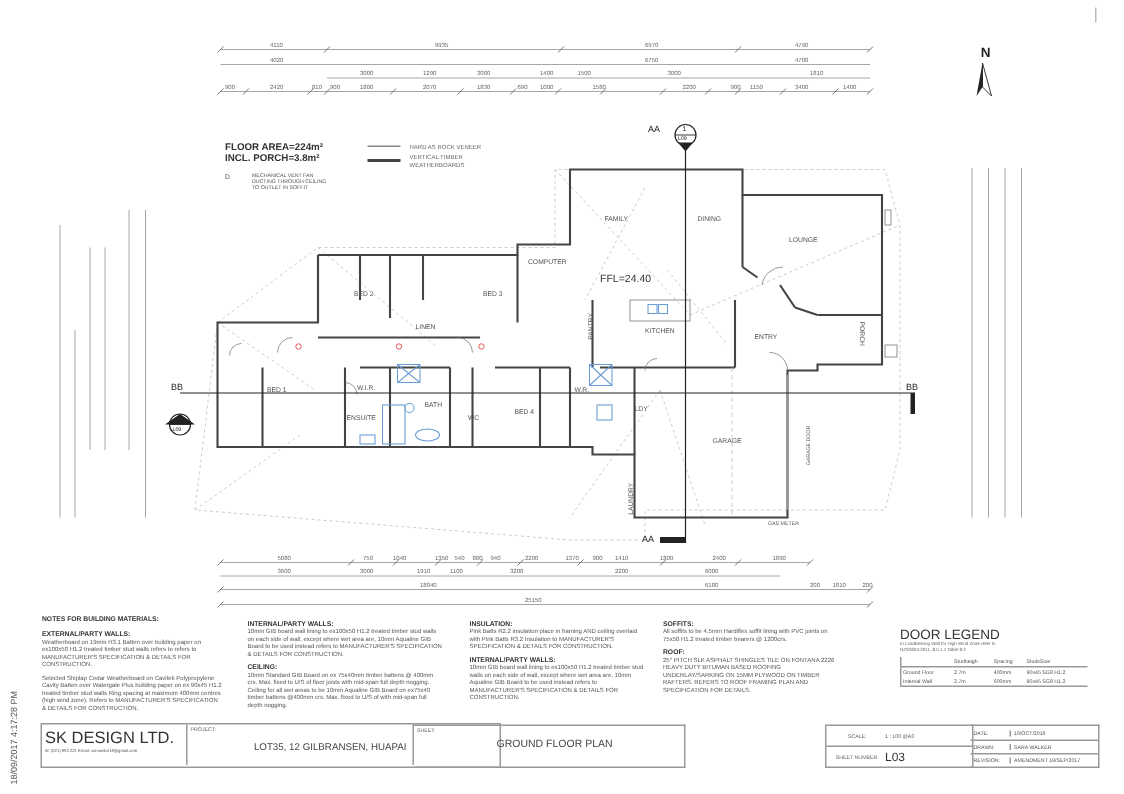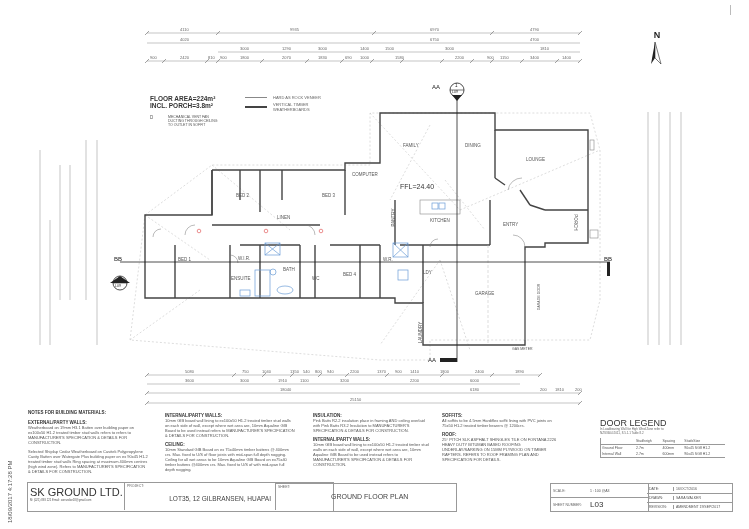--- a/index.html
+++ b/index.html
@@ -350,32 +350,32 @@
       <td>2.7m</td>
       <td>600mm</td>
       <td>90x45 SG8 H1.2</td>
     </tr>
   </tbody>
     </table>
 </div>
 
 <div class="tb" style="left:27px;top:482px;width:305px;height:28px;border-color:#999;"></div>
 <div class="abs" style="left:28px;top:483px;width:96px;height:27px;border-right:1px solid #999;">
-  <div style="font-size:11px;color:#333;padding:3px 0 0 2px;">SK GROUND LTD.</div>
+  <div style="font-size:11px;color:#333;padding:3px 0 0 2px;">SK DESIGN LTD.</div>
   <div style="font-size:2.8px;color:#555;padding-left:2px;white-space:nowrap;">M: (021) 893 221    Email: sonsedior18@gmail.com</div>
 </div>
 <div class="abs" style="left:125px;top:483px;width:150px;height:27px;border-right:1px solid #999;">
   <div style="font-size:3.5px;color:#666;padding:1px 2px;">PROJECT:</div>
   <div style="font-size:6.5px;color:#444;text-align:right;padding:6px 4px 0 0;">LOT35, 12 GILBRANSEN, HUAPAI</div>
 </div>
 <div class="abs" style="left:276px;top:483px;width:180px;height:27px;border:1px solid #999;border-left:none;">
   <div style="font-size:3.5px;color:#666;padding:1px 2px;">SHEET:</div>
   <div style="font-size:7px;color:#444;padding:3px 0 0 55px;">GROUND FLOOR PLAN</div>
 </div>
-<div class="abs" style="left:550px;top:483px;width:97px;height:27px;border:1px solid #999;">
+<div class="abs" style="left:550px;top:483px;width:97px;height:27px;border:1px solid #999;text-align:center;">
   <div style="height:13px;border-bottom:1px solid #999;display:flex;align-items:center;">
     <span style="font-size:3.5px;color:#666;width:37px;padding-left:2px;">SCALE:</span>
     <span style="font-size:3.5px;color:#555;">1 : 100  @A3</span>
   </div>
   <div style="height:13px;display:flex;align-items:center;">
     <span style="font-size:3.5px;color:#666;width:37px;padding-left:2px;">SHEET NUMBER:</span>
     <span style="font-size:8px;color:#333;">L03</span>
   </div>
 </div>
 <div class="abs" style="left:647px;top:483px;width:85px;height:27px;border:1px solid #999;border-left:none;font-size:3.5px;color:#555;">

